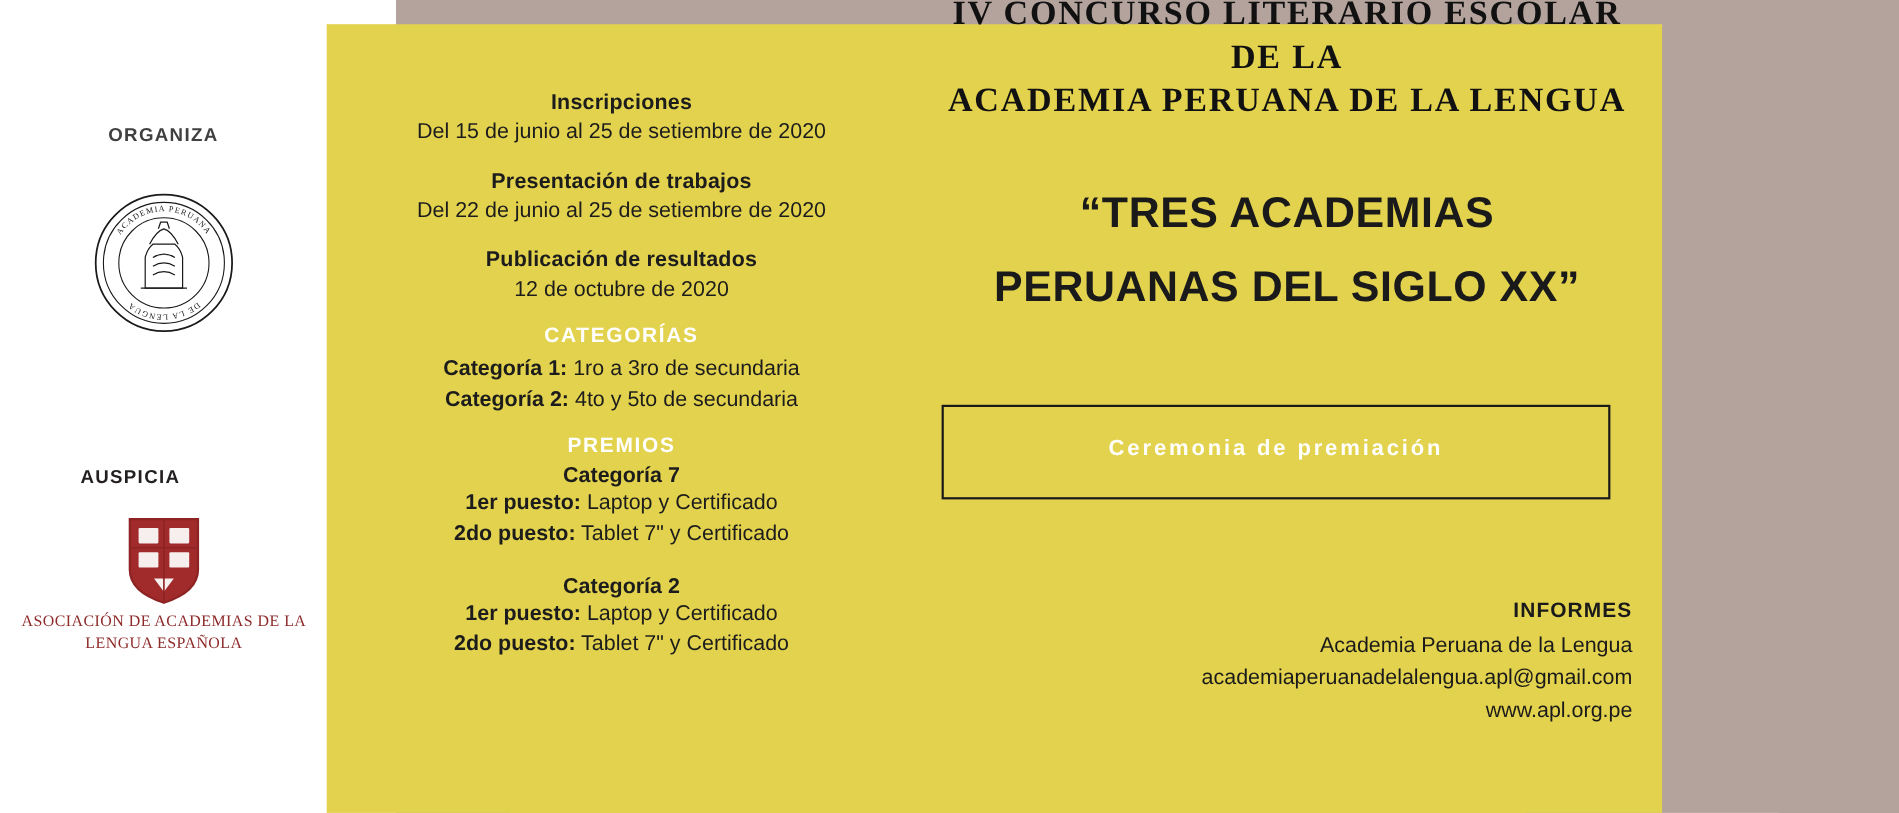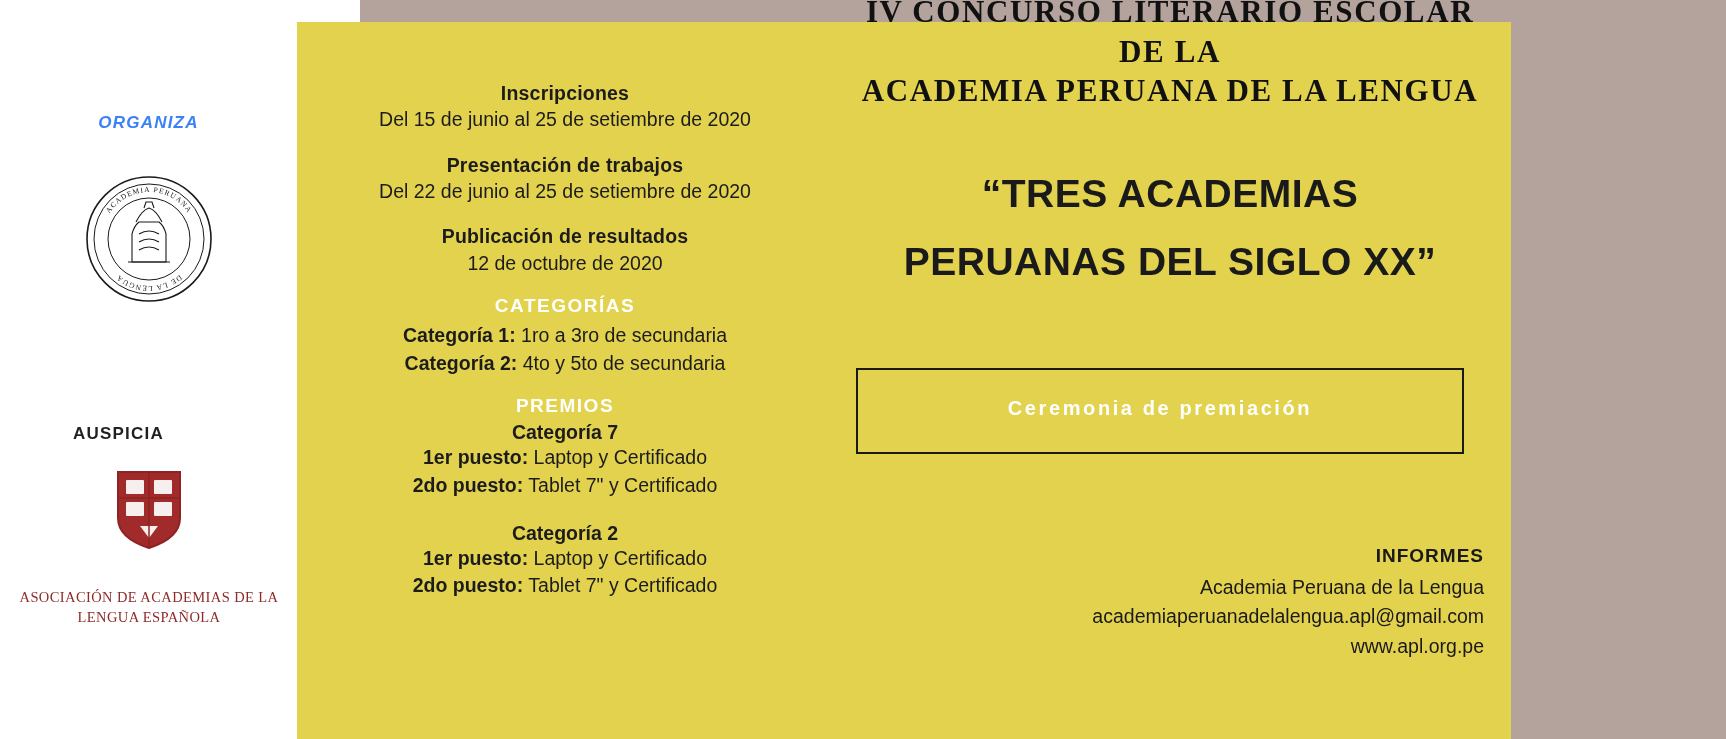--- a/index.html
+++ b/index.html
@@ -42,22 +42,21 @@
     width: 297px; height: 739px;
   }
   .organiza-label {
     position: absolute;
     left: 0; top: 113px;
     width: 297px;
     text-align: center;
     font-size: 17px;
     font-weight: bold;
     letter-spacing: 1.2px;
-    color: #3b82f6;
-    font-style: italic;
+    color: #404040;
   }
   .apl-seal {
     position: absolute;
     left: 84px; top: 174px;
     width: 130px; height: 130px;
   }
   .auspicia-label {
     position: absolute;
     left: 0; top: 424px;
     width: 237px;
@@ -75,21 +74,20 @@
   .asale-text {
     position: absolute;
     left: 8px; top: 556px;
     width: 282px;
     text-align: center;
     font-family: "Liberation Serif", serif;
     font-size: 14.5px;
     line-height: 1.35;
     letter-spacing: 0.4px;
     color: #8e2a2a;
-    margin-top: 32px;
   }
 
   
   .mid-col {
     position: absolute;
     left: 310px; top: 80px;
     width: 510px;
     text-align: center;
     color: #1c1c1c;
   }

